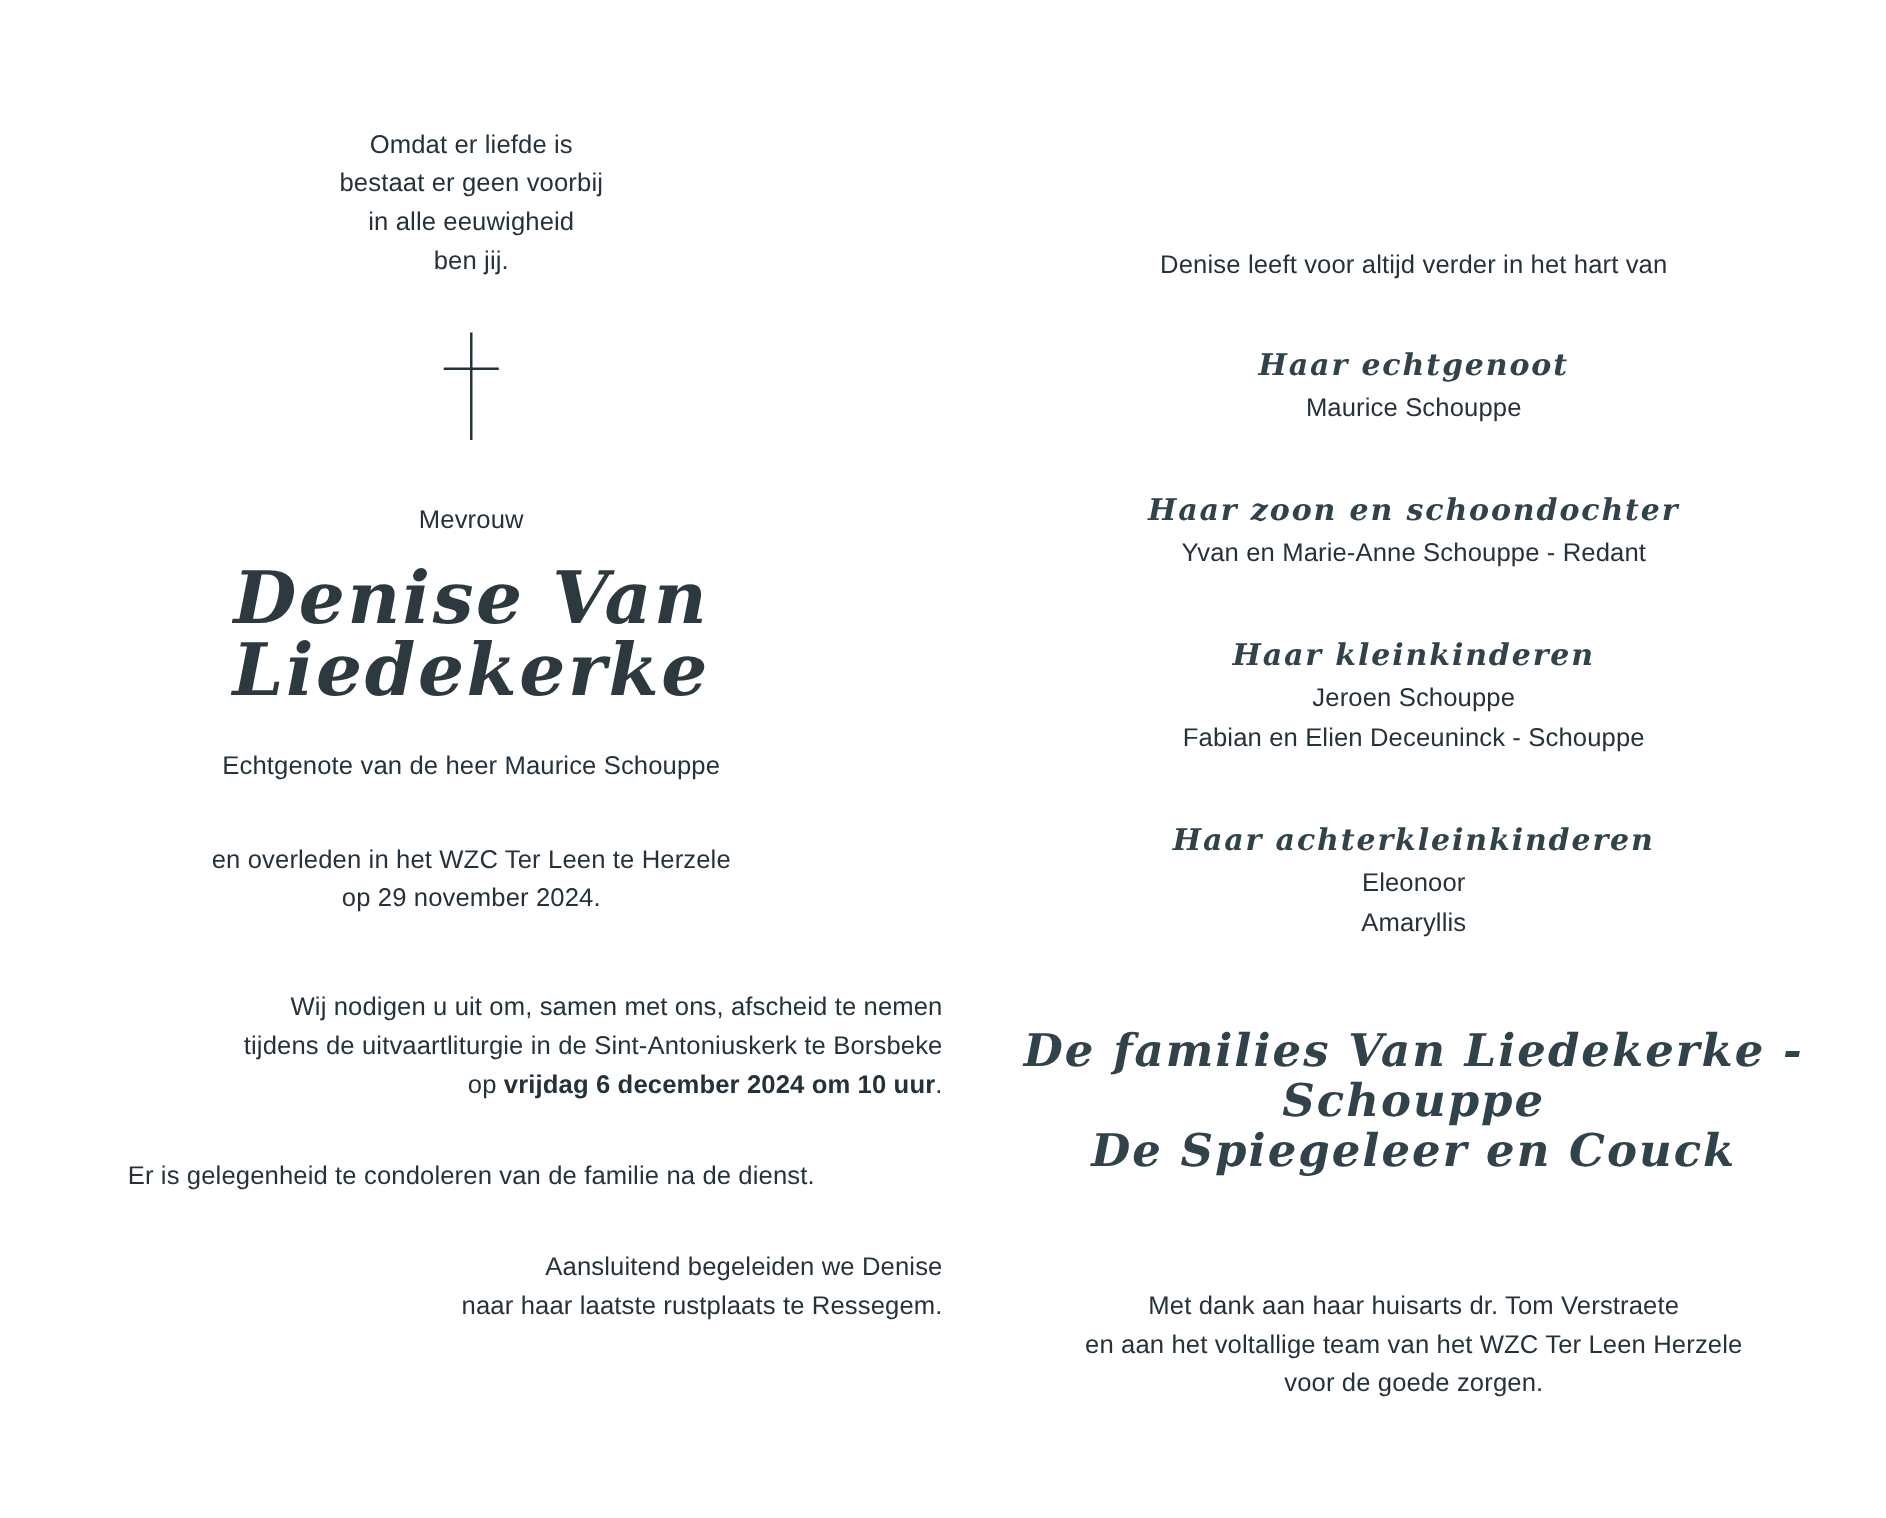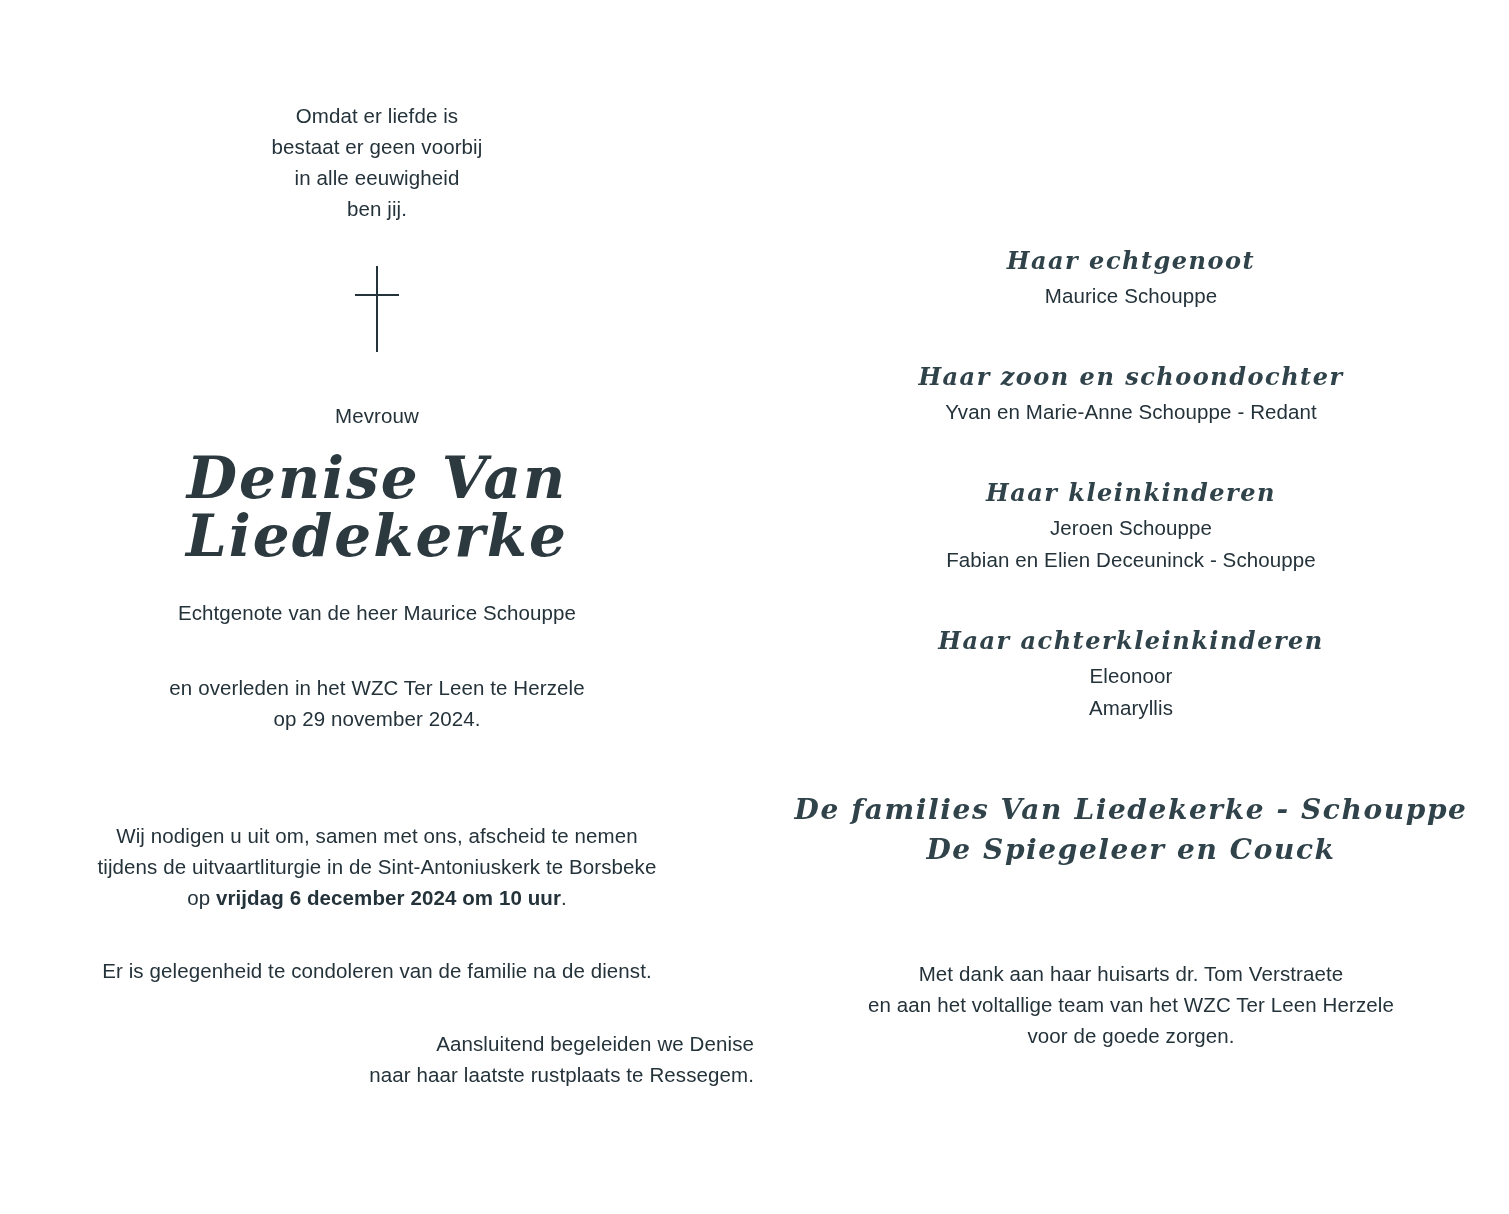--- a/index.html
+++ b/index.html
@@ -90,22 +90,22 @@
   }
   .spouse-line {
     margin-top: 32px;
     text-align: center;
   }
   .birth-block {
     margin-top: 44px;
     text-align: center;
   }
   .invite-block {
-    margin-top: 86px;
-    text-align: center;
+    margin-top: 56px;
+    text-align: right;
   }
   .invite-block .bold {
     font-weight: bold;
   }
   .condo-block {
     margin-top: 42px;
     text-align: center;
   }
   .after-block {
     margin-top: 42px;
@@ -126,21 +126,21 @@
     letter-spacing: 1.5px;
     color: #31434a;
     margin-bottom: 6px;
   }
   .group-names div {
     line-height: 32px;
   }
   .families {
     margin-top: 66px;
     text-align: center;
-    font-size: 28px;
+    font-size: 36px;
     line-height: 40px;
     letter-spacing: 1.6px;
     color: #31434a;
   }
   .thanks {
     margin-top: 88px;
     text-align: center;
   }
 </style>
 </head>
@@ -187,20 +187,21 @@
 
     <div class="after-block block">
       <div>Aansluitend begeleiden we Denise</div>
       <div>naar haar laatste rustplaats te Ressegem.</div>
     </div>
 
   </div>
 
   <div class="col right-col">
 
+    <div class="intro-line block">Denise leeft voor altijd verder in het hart van</div>
 
     <div class="group">
       <div class="group-title script">Haar echtgenoot</div>
       <div class="group-names block">
         <div>Maurice Schouppe</div>
       </div>
     </div>
 
     <div class="group">
       <div class="group-title script">Haar zoon en schoondochter</div>

